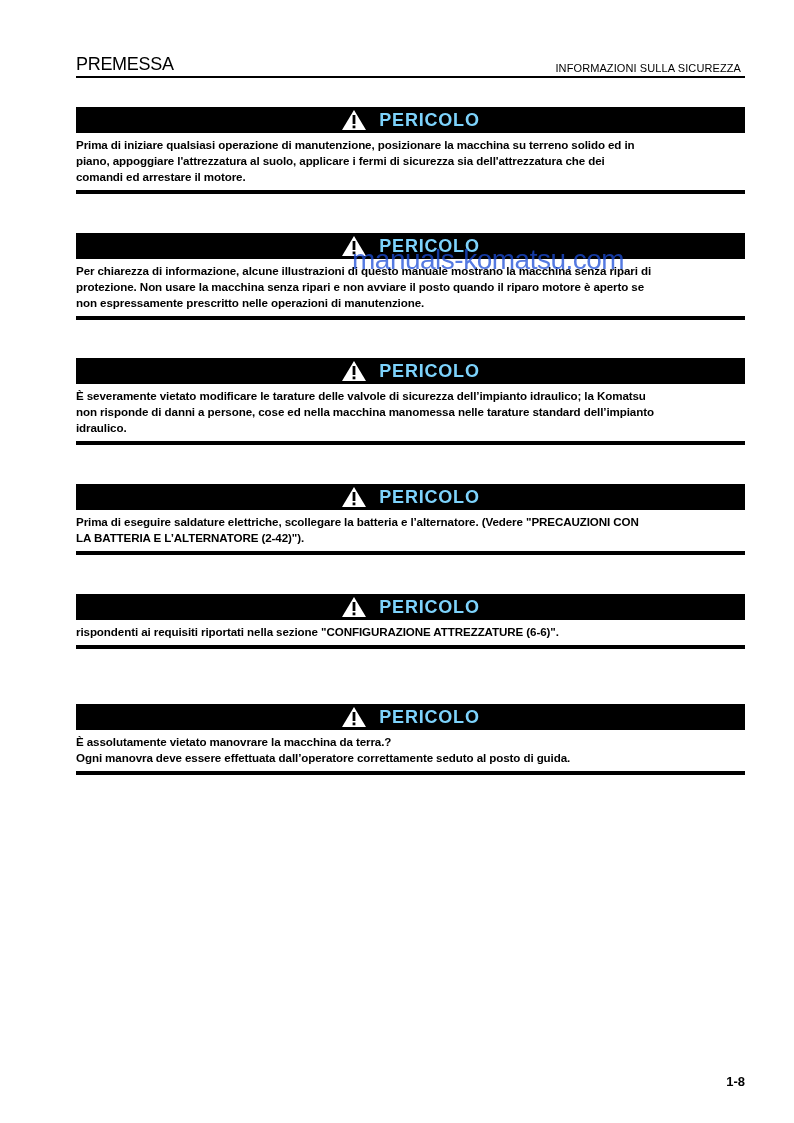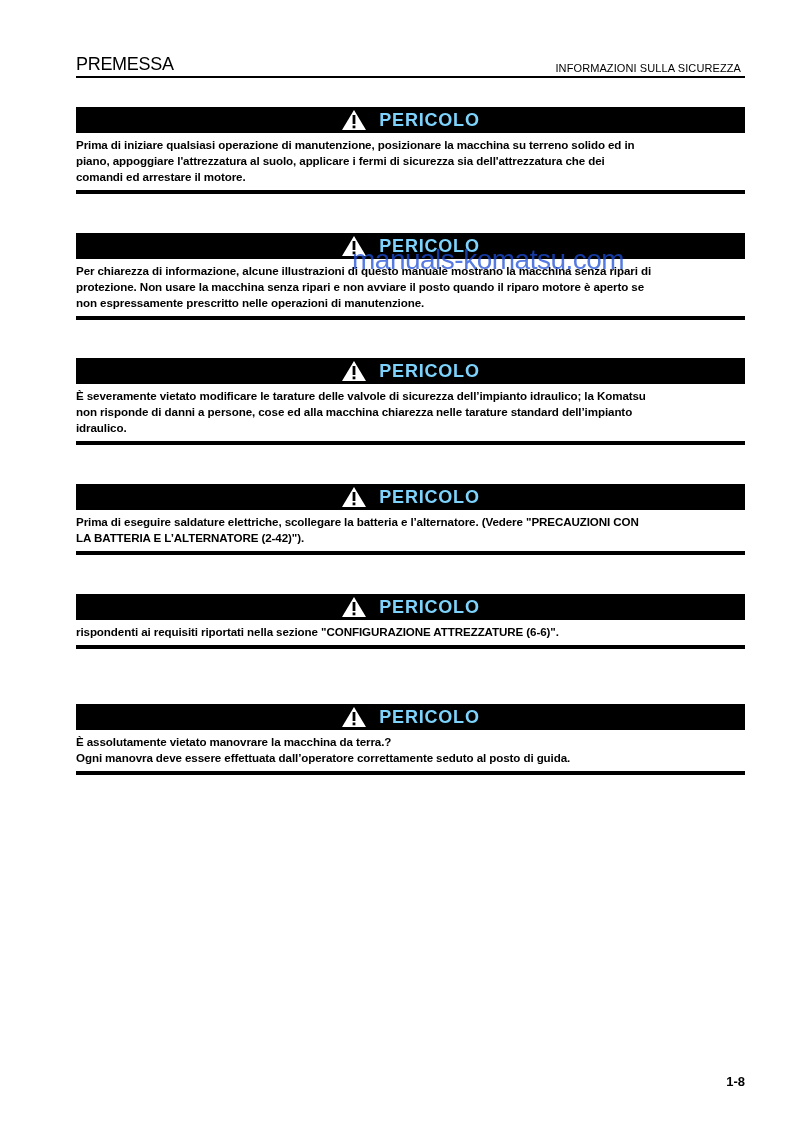--- a/index.html
+++ b/index.html
@@ -62,21 +62,21 @@
   <div class="bar">
     <svg class="icon" viewBox="0 0 26 22">
         <polygon points="13,1 25,21 1,21" fill="#fff"></polygon>
         <rect x="11.6" y="6" width="2.8" height="9" fill="#000"></rect>
         <rect x="11.6" y="16.5" width="2.8" height="2.8" fill="#000"></rect>
       </svg>
     <span class="label">PERICOLO</span>
   </div>
   <div class="body">
     <div>È severamente vietato modificare le tarature delle valvole di sicurezza dell’impianto idraulico; la Komatsu</div>
-    <div>non risponde di danni a persone, cose ed alla macchina chiarezza nelle tarature standard dell’impianto</div>
+    <div>non risponde di danni a persone, cose ed nella macchina manomessa nelle tarature standard dell’impianto</div>
     <div>idraulico.</div>
   </div>
   <div class="rule"></div>
 </div>
 
 <div class="warning" style="top:484px;">
   <div class="bar">
     <svg class="icon" viewBox="0 0 26 22">
         <polygon points="13,1 25,21 1,21" fill="#fff"></polygon>
         <rect x="11.6" y="6" width="2.8" height="9" fill="#000"></rect>

